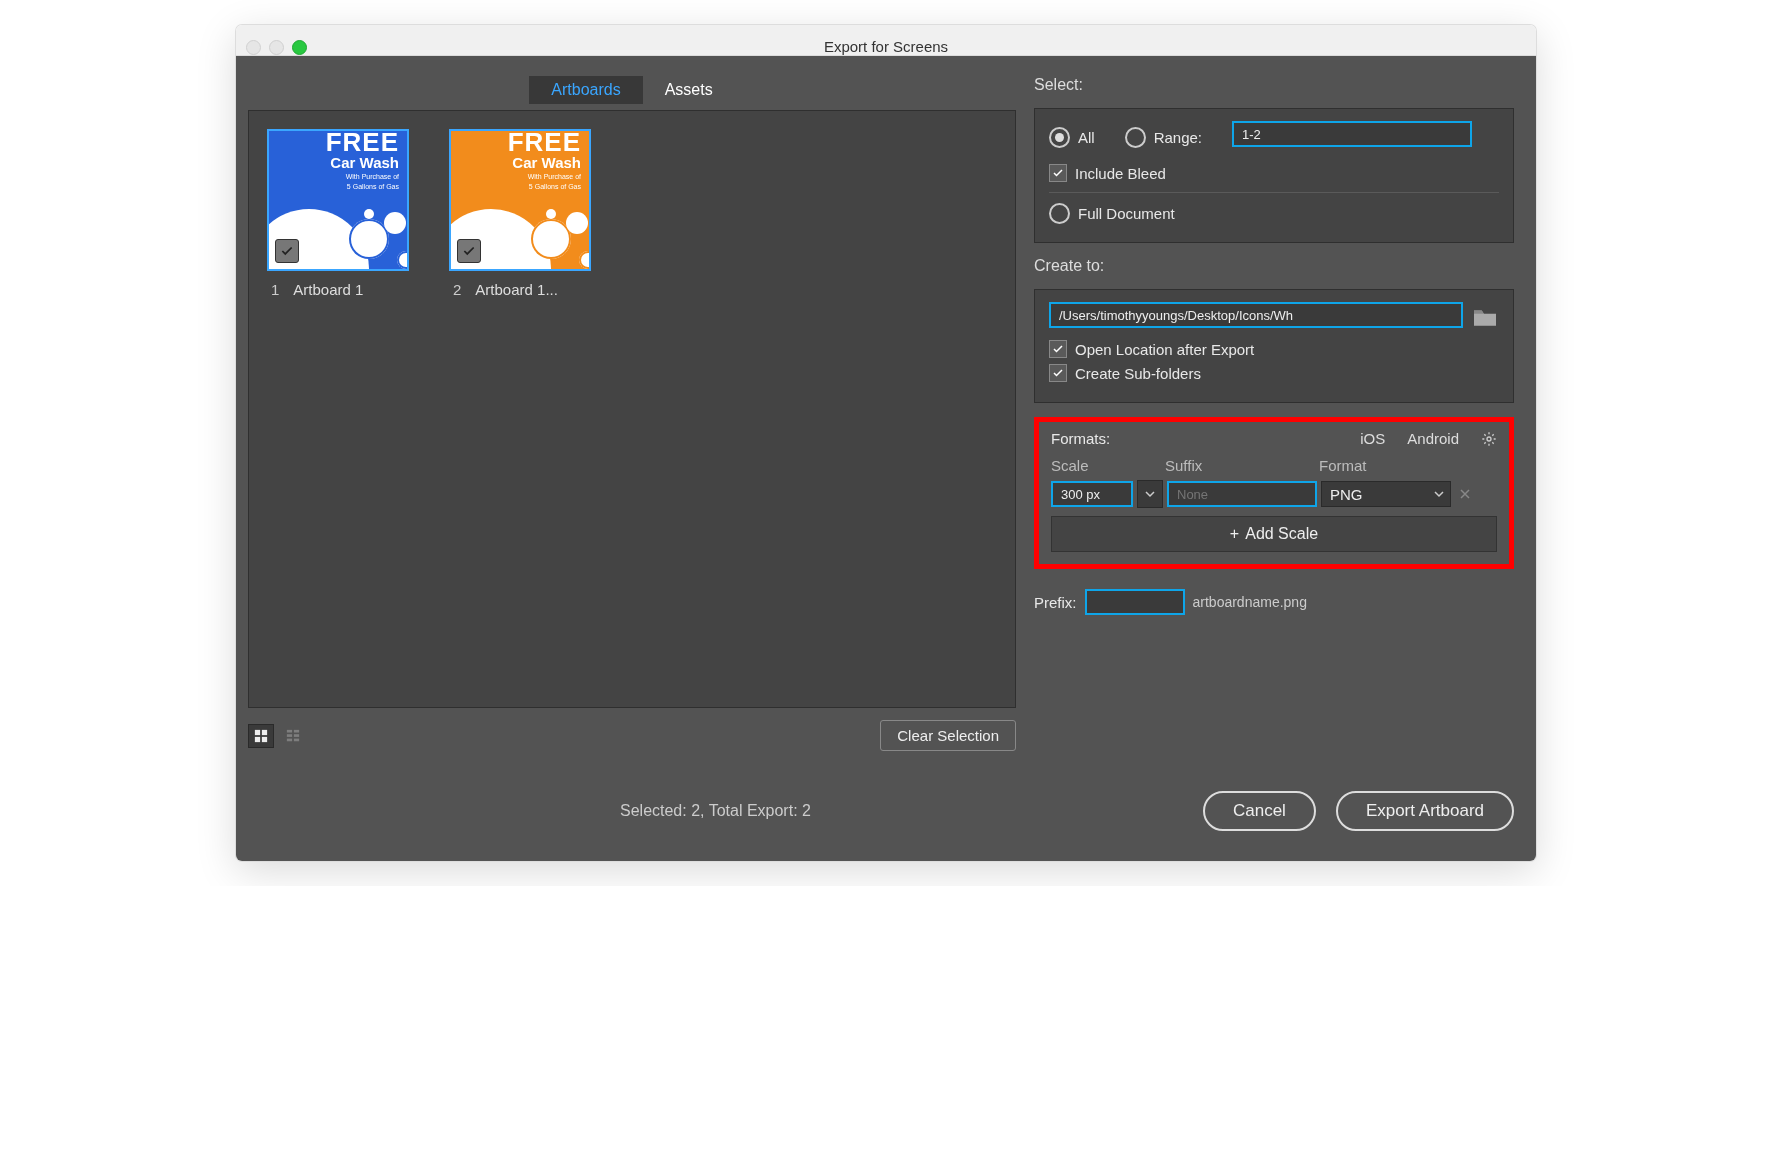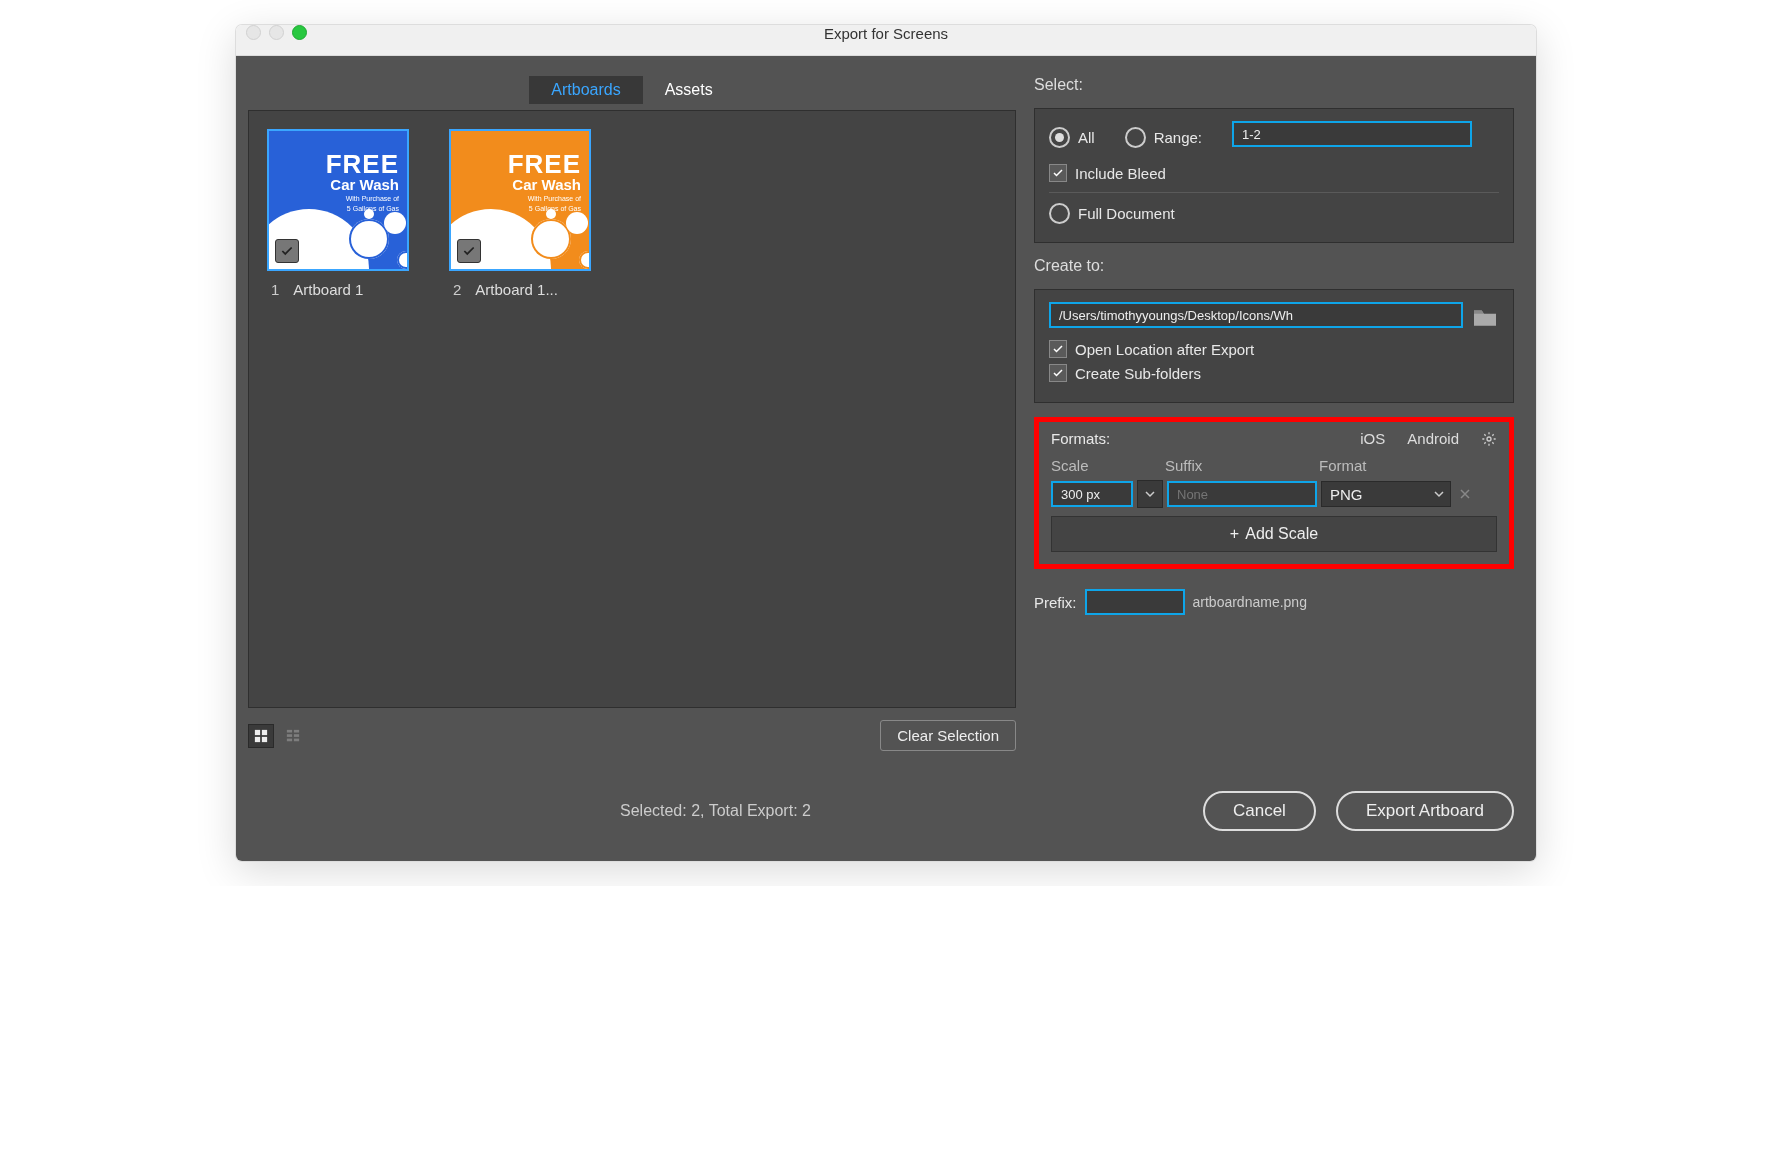--- a/index.html
+++ b/index.html
@@ -16,21 +16,21 @@
     margin: 25px auto;
     background: #fff;
     box-shadow: 0 0 0 1px #ddd, 0 10px 40px rgba(0,0,0,0.15);
     border-radius: 6px;
     overflow: hidden;
   }
   .titlebar {
     height: 30px;
     background: #f0f0f0;
     display: flex;
-    align-items: flex-start;
+    align-items: flex-end;
     padding: 0 10px;
     position: relative;
     border-bottom: 1px solid #ddd;
   }
   .traffic {
     display: flex;
     gap: 8px;
   }
   .traffic span {
     width: 13px; height: 13px; border-radius: 50%;
@@ -103,21 +103,21 @@
   .thumb {
     width: 138px; height: 138px;
     border: 2px solid #3aa6ff;
     position: relative;
     overflow: hidden;
   }
   .thumb.blue { background: #2861d8; }
   .thumb.orange { background: #f28c1c; }
   .thumb .headline {
     position: absolute;
-    top: 22px; right: 8px;
+    top: 0; right: 8px;
     text-align: right;
     color: #fff;
     font-family: Arial, sans-serif;
   }
   .thumb .headline .big { font-size: 26px; font-weight: 900; letter-spacing: 1px; line-height: 0.9;}
   .thumb .headline .mid { font-size: 15px; font-weight: 700; }
   .thumb .headline .sm { font-size: 7px; font-weight: 400; line-height: 1.1; display:block; margin-top:2px;}
   .thumb .bubbles {
     position: absolute;
     bottom: -40px; left: -30px;

